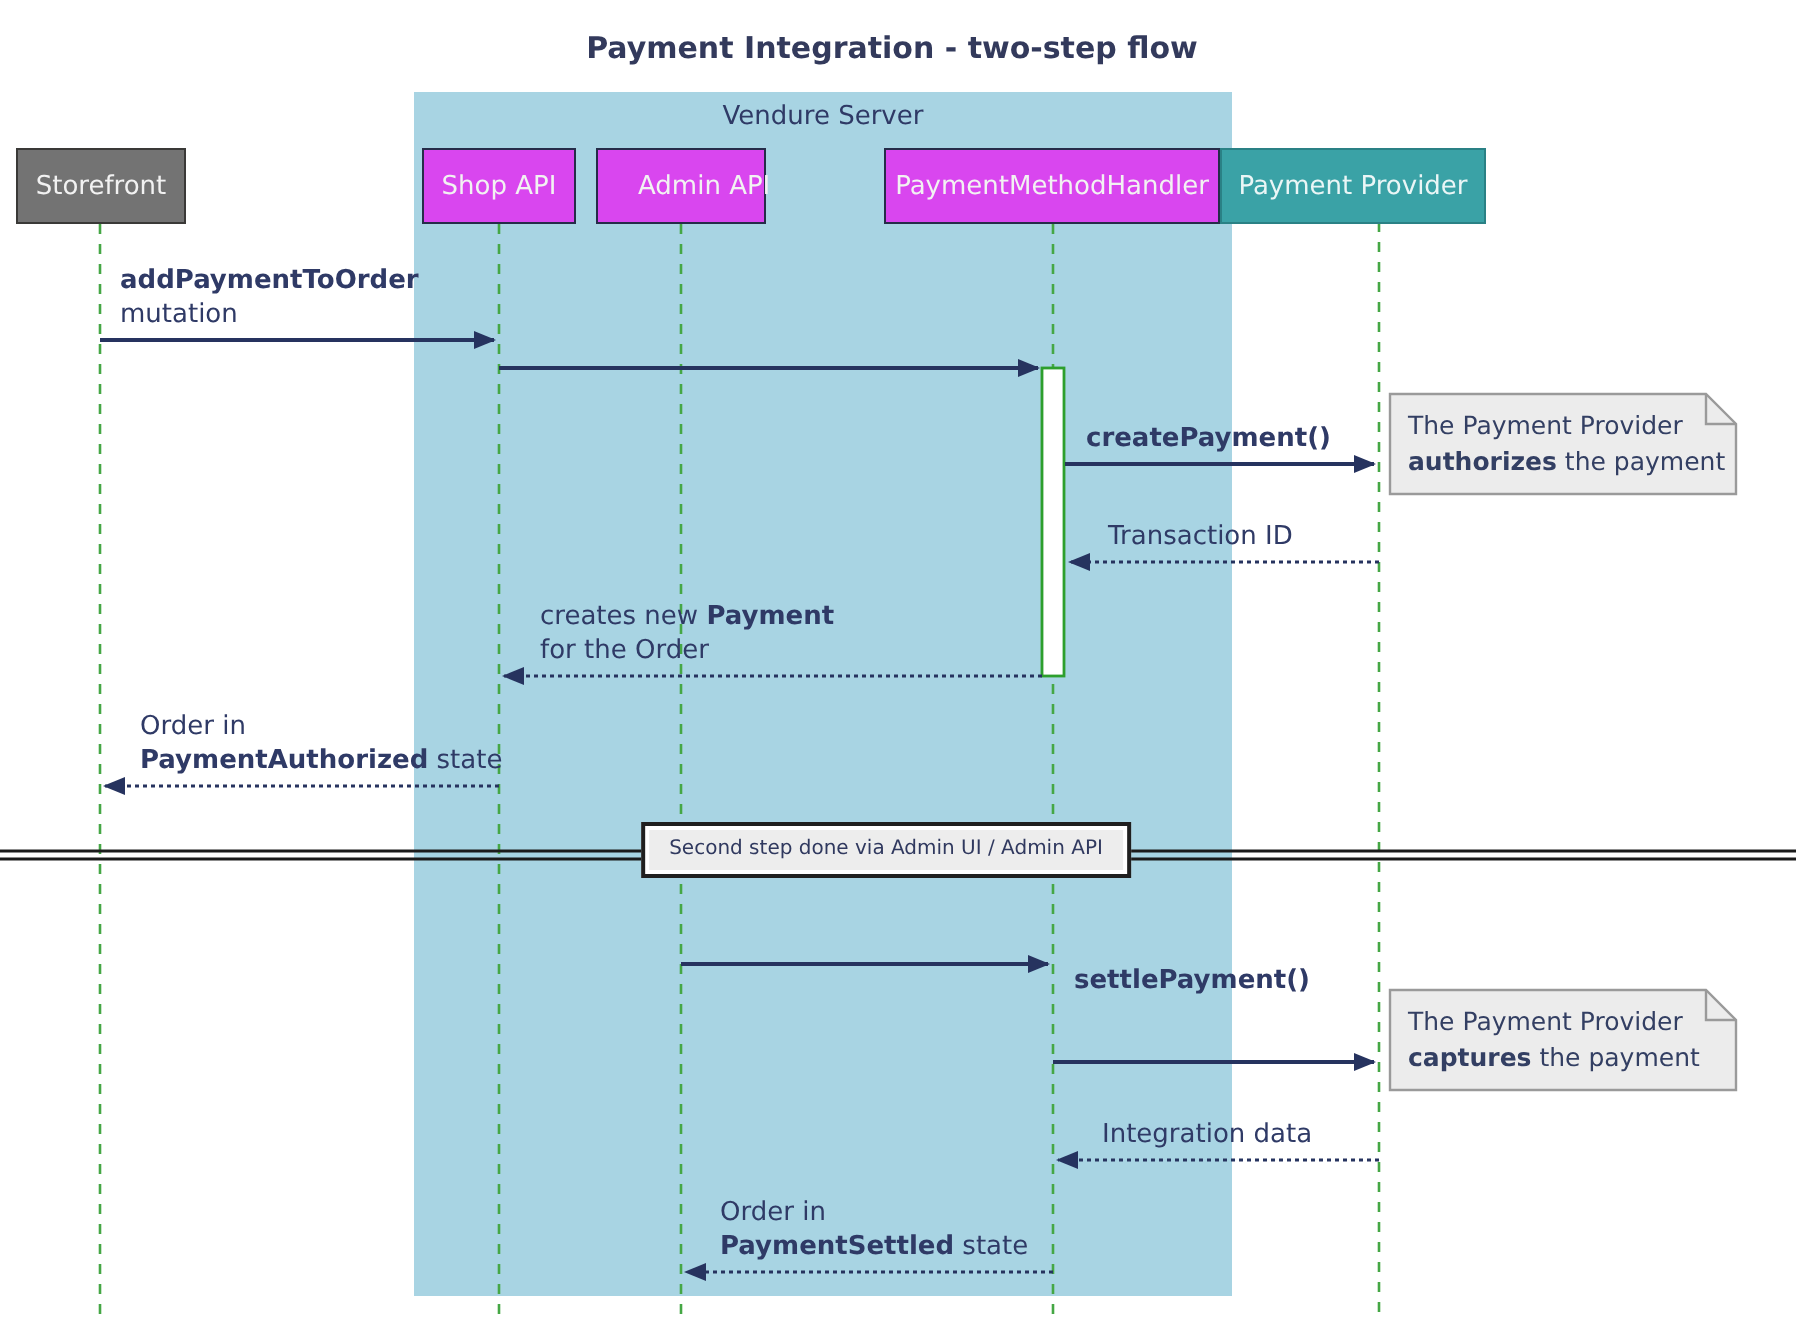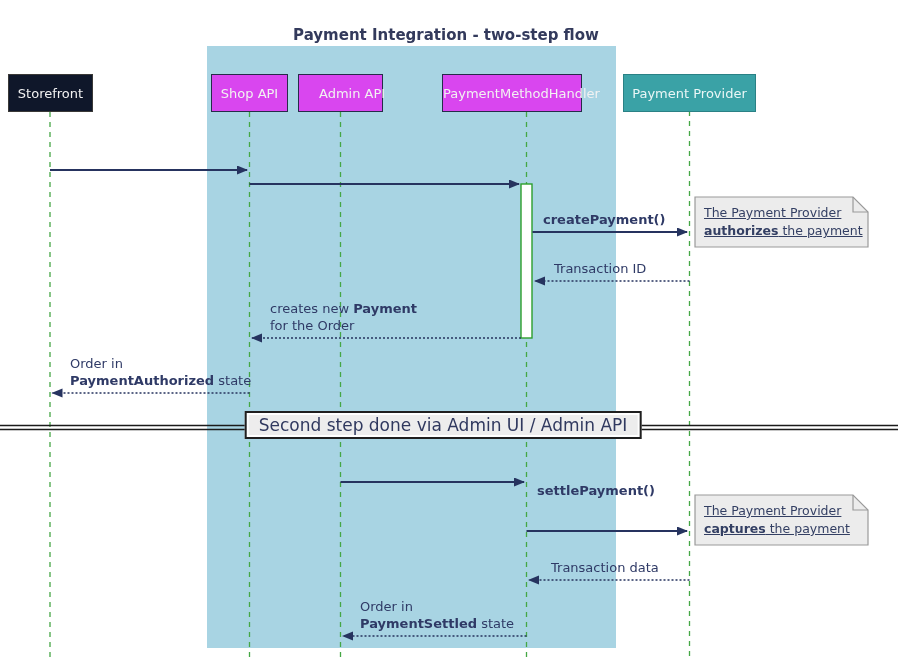--- a/index.html
+++ b/index.html
@@ -2,53 +2,53 @@
 <html><head>
 <meta charset="utf-8">
 <style>
   html,body{margin:0;padding:0;background:#ffffff;}
   #diagram{
     position:relative;width:898px;height:665px;background:#ffffff;overflow:hidden;
     font-family:"DejaVu Sans","Liberation Sans",sans-serif;color:#2F3A66;
   }
   .abs{position:absolute;}
   .title{
-    top:26px;left:446px;transform:translateX(-50%);
+    top:15px;left:446px;transform:translateX(-50%);
     font-size:15px;font-weight:bold;color:#333A5C;white-space:nowrap;
   }
   .frame{
     left:207px;top:46px;width:409px;height:602px;
     background:#A8D4E3;
   }
   .frame-label{
     left:207px;top:51px;width:409px;text-align:center;
     font-size:13px;color:#2F3A66;
   }
   .participant{
     top:74px;height:38px;line-height:38px;text-align:center;
     font-size:13px;color:#F2F2F2;white-space:nowrap;
     box-sizing:border-box;
   }
   .p-navy{background:#d946ef;border:1px solid #262C49;}
-  .p-gray{background:#0f172a;border:1px solid #3A3937;}
+  .p-gray{background:#737373;border:1px solid #3A3937;}
   .p-teal{background:#3AA2A6;border:1px solid #2A8185;color:#EAF6F6;}
   .msg{
     font-size:13px;line-height:17px;color:#2F3A66;white-space:nowrap;text-align:left;
   }
   .msg .b{font-weight:bold;}
   .note-text{
     font-size:12.5px;line-height:18px;color:#333F63;
-    padding:7px 0 0 9px;box-sizing:border-box;white-space:nowrap;text-decoration:underline;
+    padding:7px 0 0 9px;box-sizing:border-box;white-space:nowrap;
   }
   .note-text .b{font-weight:bold;}
   .divider-label{
     top:411px;left:443px;transform:translateX(-50%);
     background:#EDEDED;border:2px solid #1F1F1F;box-shadow:inset 0 0 0 2px #ffffff;
     height:28px;line-height:24px;box-sizing:border-box;padding:0 12px;
-    font-size:17px;color:#30395F;white-space:nowrap;
+    font-size:10px;color:#30395F;white-space:nowrap;
   }
   svg{position:absolute;left:0;top:0;}
   .z1{z-index:1;} .z2{z-index:2;} .z3{z-index:3;}
 </style>
 </head>
 <body>
 
 <div id="diagram">
 
   <div class="abs frame z1"></div>
@@ -94,27 +94,32 @@
     <g fill="#ECECEC" stroke="#9A9A9A" stroke-width="1.2">
       <path d="M695,197 L853,197 L868,212 L868,247 L695,247 Z"></path>
       <path d="M853,197 L853,212 L868,212" fill="none"></path>
       <path d="M695,495 L853,495 L868,510 L868,545 L695,545 Z"></path>
       <path d="M853,495 L853,510 L868,510" fill="none"></path>
     </g>
   </svg>
 
   <div class="abs title z3">Payment Integration - two-step flow</div>
 
+  <div class="abs frame-label z3">Vendure Server</div>
 
   <div class="abs participant p-gray z3" style="left:8px;width:85px;">Storefront</div>
   <div class="abs participant p-navy z3" style="left:211px;width:77px;">Shop API</div>
   <div class="abs participant p-navy z3" style="left:298px;width:85px;padding-left:20px;">Admin API</div>
-  <div class="abs participant p-navy z3" style="left:442px;width:140px;">PaymentMethodHandler</div>
-  <div class="abs participant p-teal z3" style="left:623px;width:133px;">Payment Provider</div>
+  <div class="abs participant p-navy z3" style="left:442px;width:168px;">PaymentMethodHandler</div>
+  <div class="abs participant p-teal z3" style="left:610px;width:133px;">Payment Provider</div>
 
+  <div class="abs msg z3" style="left:60px;top:132px;">
+    <div><span class="b">addPaymentToOrder</span></div>
+    <div><span>mutation</span></div>
+  </div>
 
   <div class="abs msg z3" style="left:543px;top:211px;">
     <span class="b">createPayment()</span>
   </div>
 
   <div class="abs msg z3" style="left:554px;top:260px;">
     <span>Transaction ID</span>
   </div>
 
   <div class="abs msg z3" style="left:270px;top:300px;">
@@ -130,21 +135,21 @@
   <div class="abs divider-label z3">
     <span>Second step done via Admin UI / Admin API</span>
   </div>
 
 
   <div class="abs msg z3" style="left:537px;top:482px;">
     <span class="b">settlePayment()</span>
   </div>
 
   <div class="abs msg z3" style="left:551px;top:559px;">
-    <span>Transaction data</span>
+    <span>Integration data</span>
   </div>
 
   <div class="abs msg z3" style="left:360px;top:598px;">
     <div><span>Order in</span></div>
     <div><span class="b">PaymentSettled</span><span> state</span></div>
   </div>
 
   <div class="abs note-text z3" style="left:695px;top:197px;width:173px;height:50px;">
     <div><span>The Payment Provider</span></div>
     <div><span class="b">authorizes</span><span> the payment</span></div>

